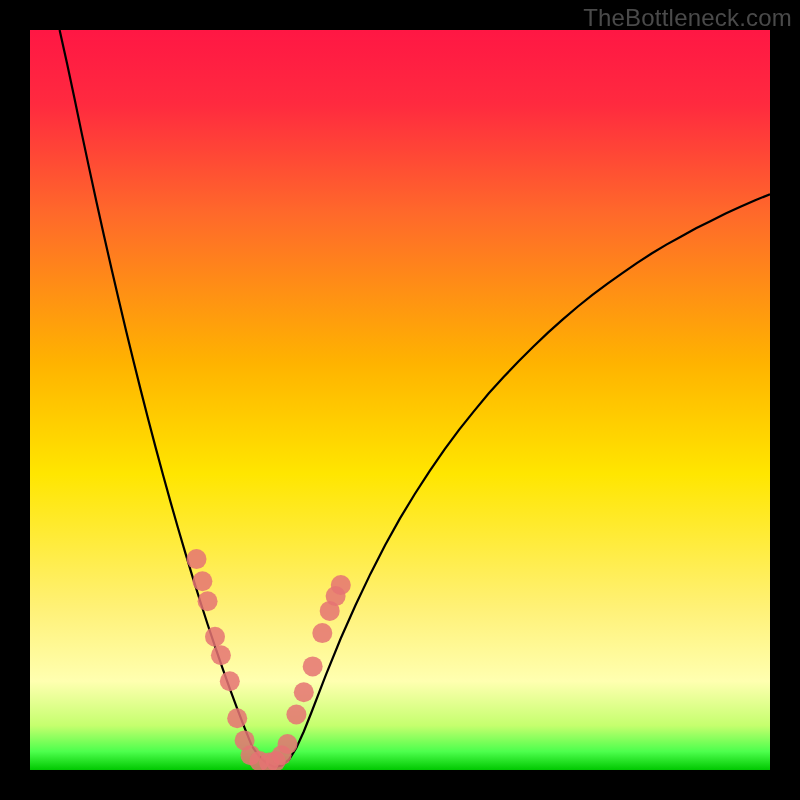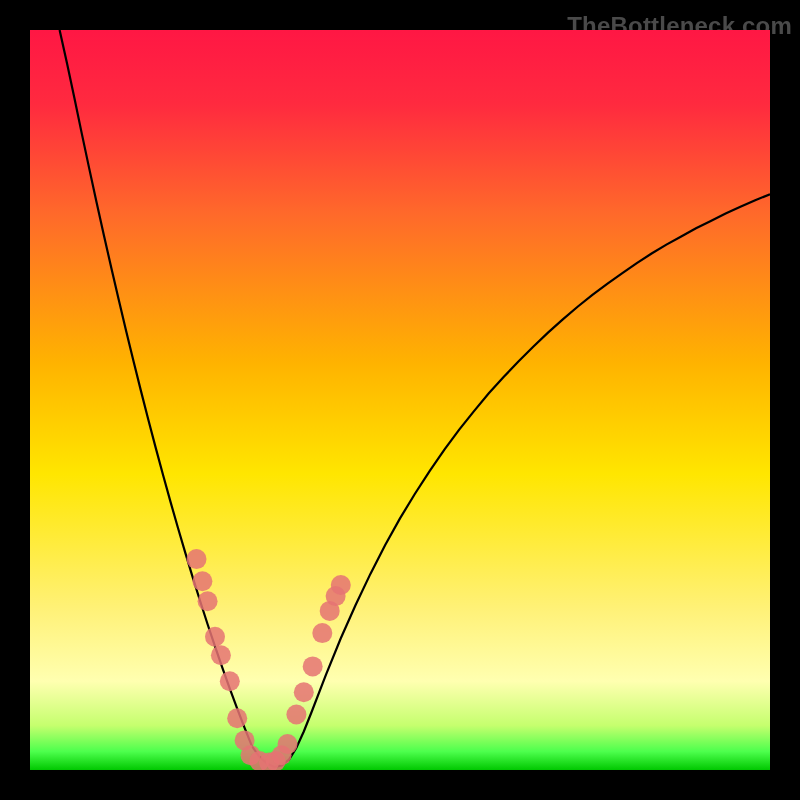--- a/index.html
+++ b/index.html
@@ -18,25 +18,25 @@
   }
   .plot {
     position: absolute;
     left: 30px;
     top: 30px;
     width: 740px;
     height: 740px;
   }
   .watermark {
     position: absolute;
-    top: 12px;
+    top: 4px;
     right: 8px;
     color: #4a4a4a;
     font-size: 24px;
-    font-weight: 700;
+    font-weight: 400;
     letter-spacing: 0.2px;
     user-select: none;
   }
 </style>
 </head>
 <body>
 
 <div class="frame">
   <div class="watermark">TheBottleneck.com</div>
   <svg class="plot" viewBox="0 0 740 740" preserveAspectRatio="none">

